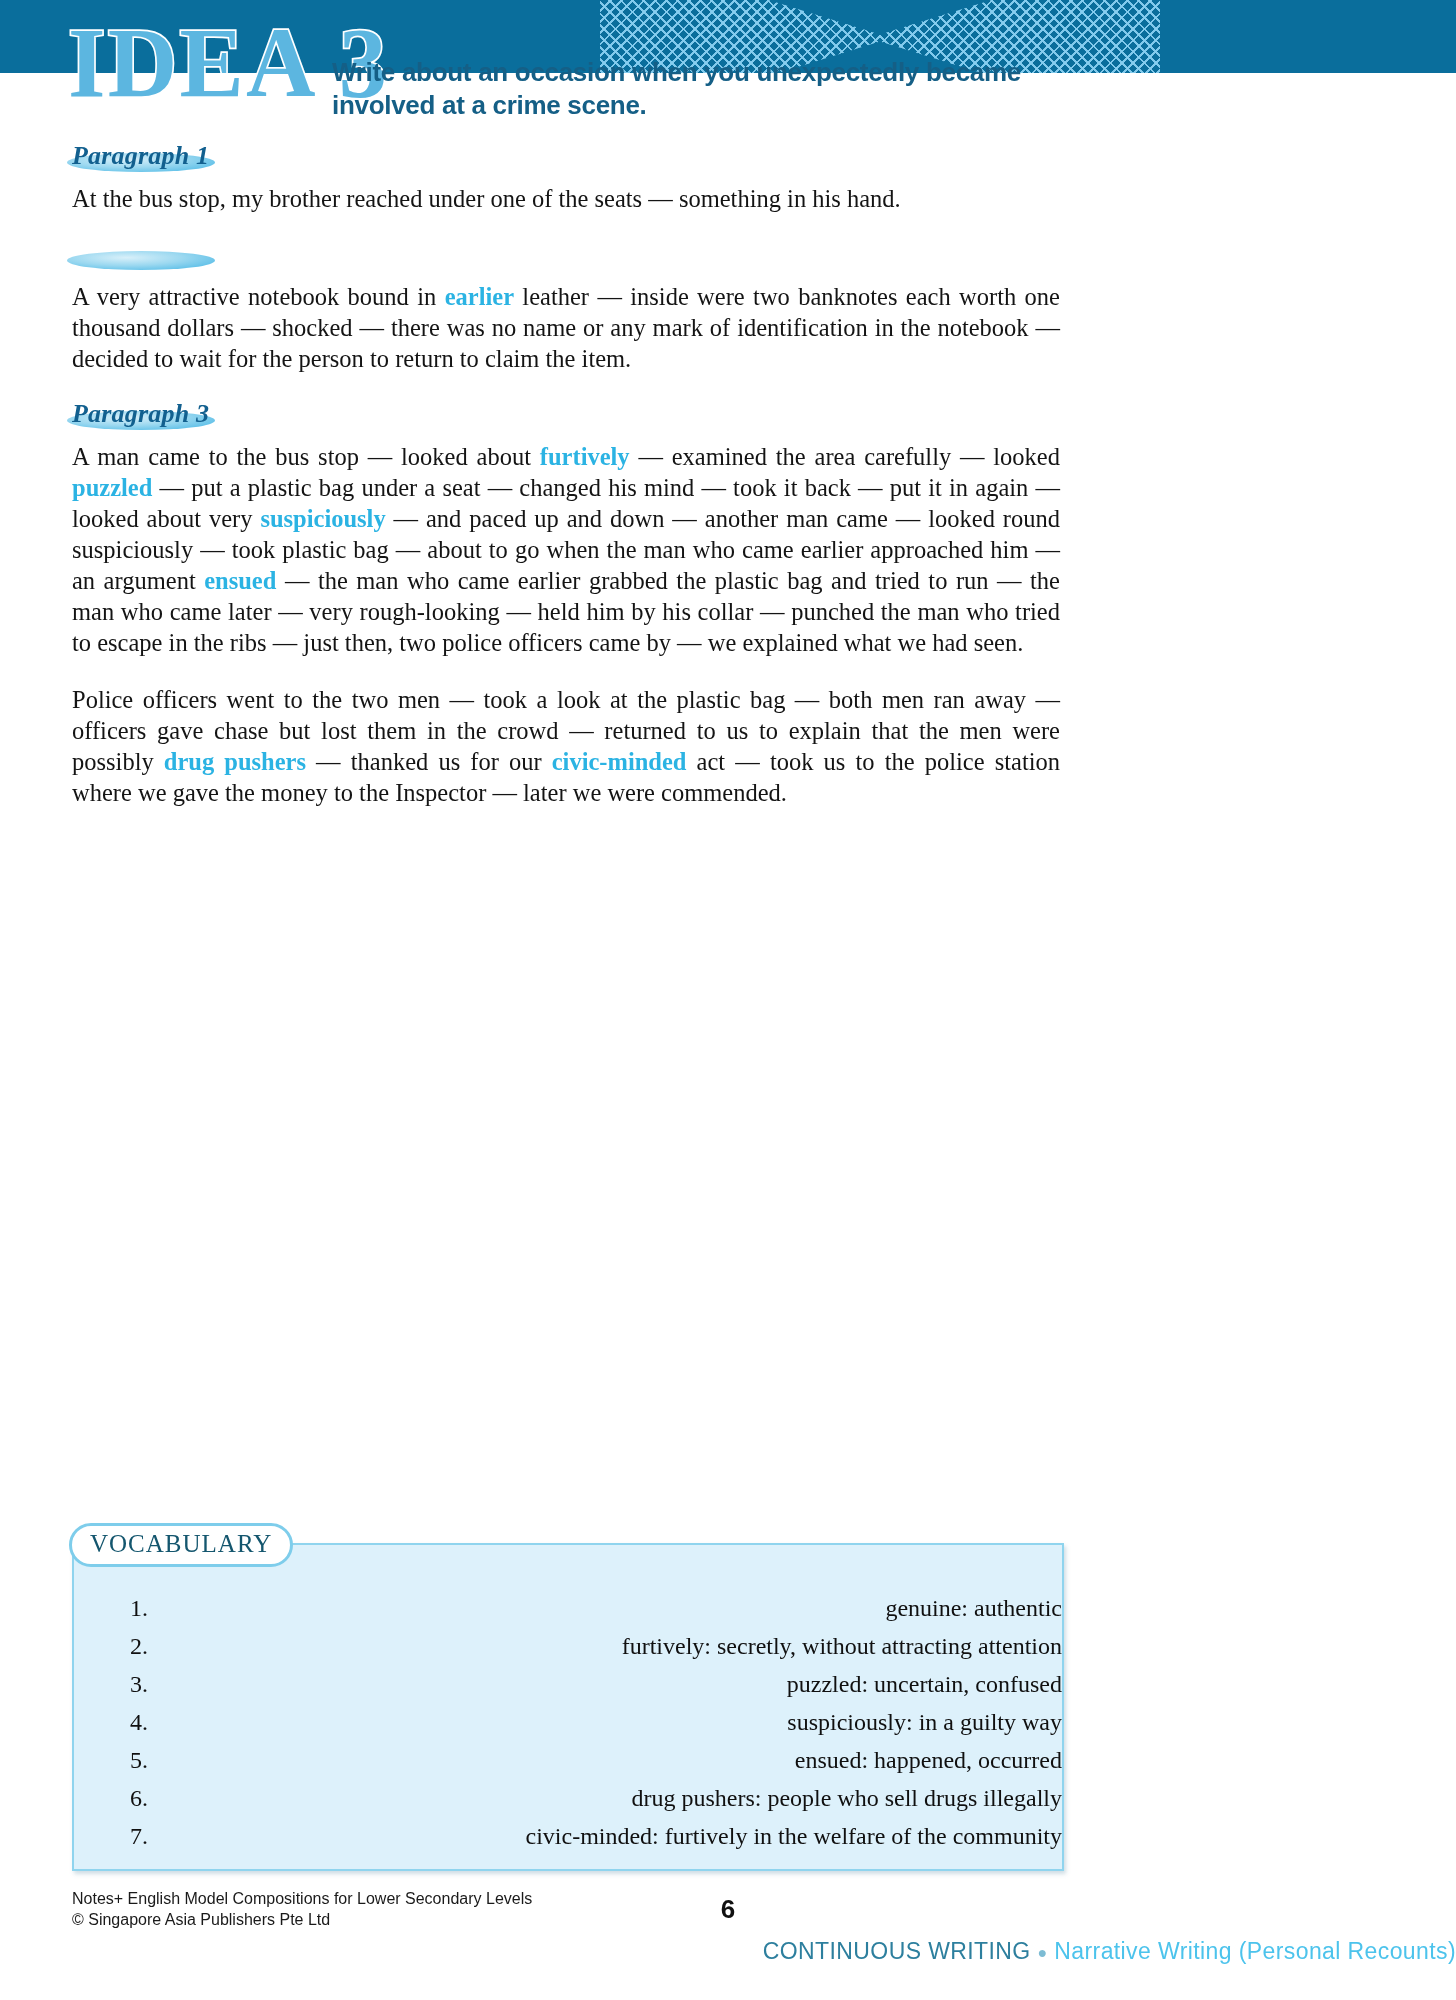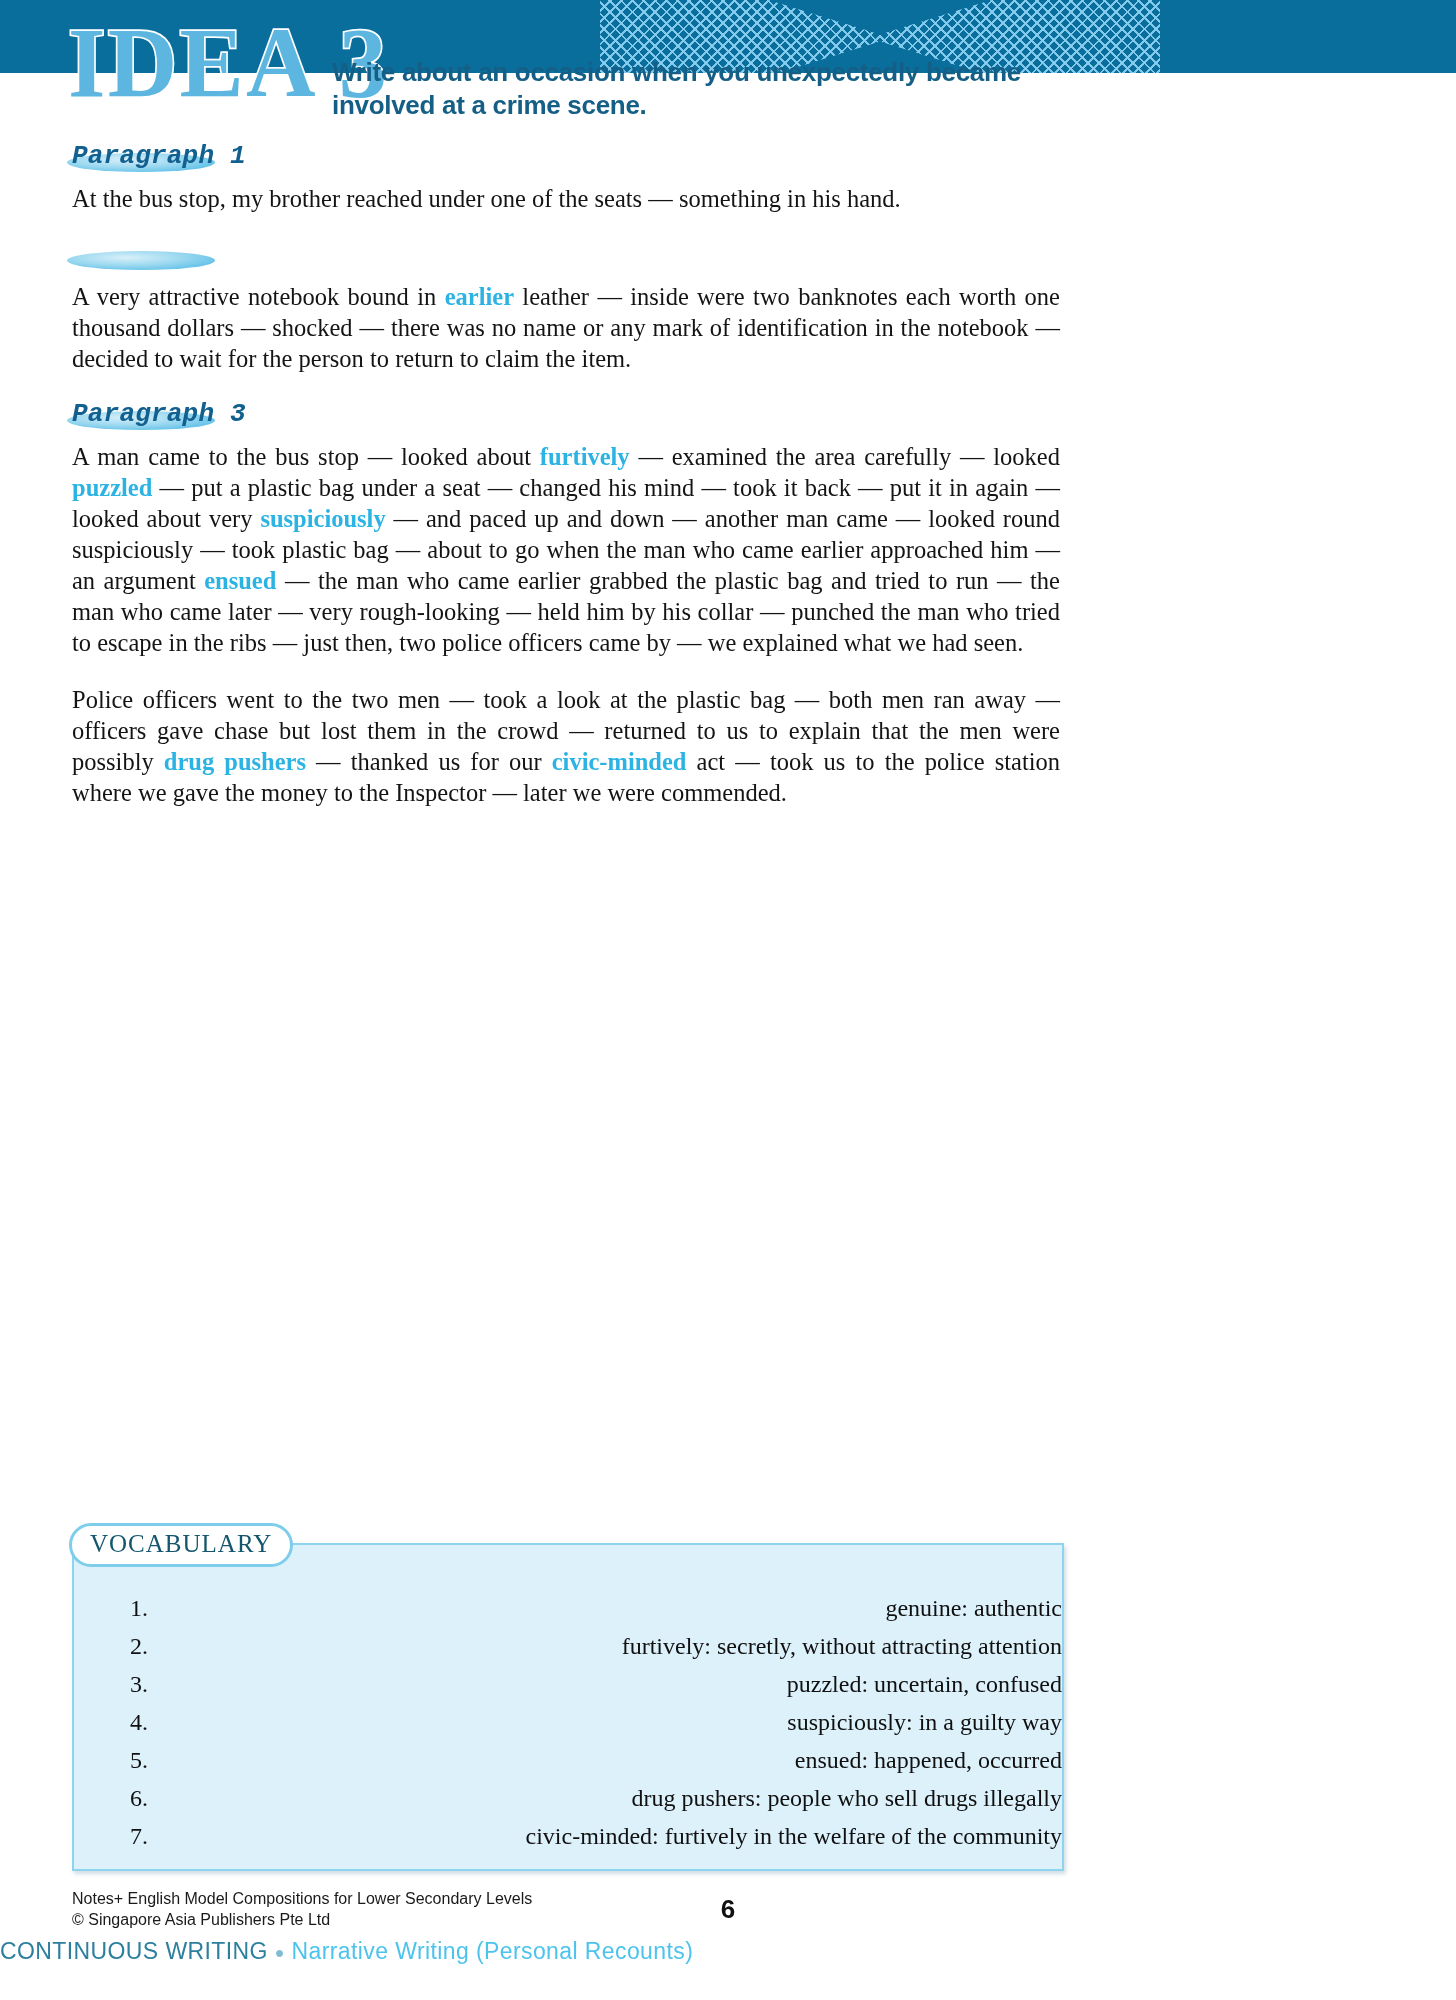--- a/index.html
+++ b/index.html
@@ -102,21 +102,21 @@
     left: -5px;
     top: 11px;
     width: 148px;
     height: 19px;
     border-radius: 50%;
     background: radial-gradient(ellipse at 40% 35%, #d8f0fa 0%, #9bd8f0 45%, #5fc0e8 80%, #aee2f5 100%);
     filter: blur(0.4px);
   }
   .para-label {
     position: relative;
-    font-family: Liberation Mono, monospace;
+    font-family: Liberation Serif, serif;
     font-style: italic;
     font-weight: bold;
     font-size: 26px;
     line-height: 28px;
     color: #12608f;
     letter-spacing: 0.2px;
     white-space: nowrap;
   }
 
   .para-text {
@@ -208,21 +208,21 @@
     font-family: "Liberation Sans", sans-serif;
     font-weight: bold;
     font-size: 26px;
     color: #111111;
   }
   .footer-bottom {
     position: absolute;
     left: 0;
     top: 50px;
     width: 1456px;
-    text-align: left;
+    text-align: right;
     font-family: "Liberation Sans", sans-serif;
     font-size: 23px;
     letter-spacing: 0.4px;
     color: #2d7f9e;
     white-space: nowrap;
   }
   .footer-bottom .sep {
     color: #7dbcd4;
     font-size: 16px;
     vertical-align: middle;

